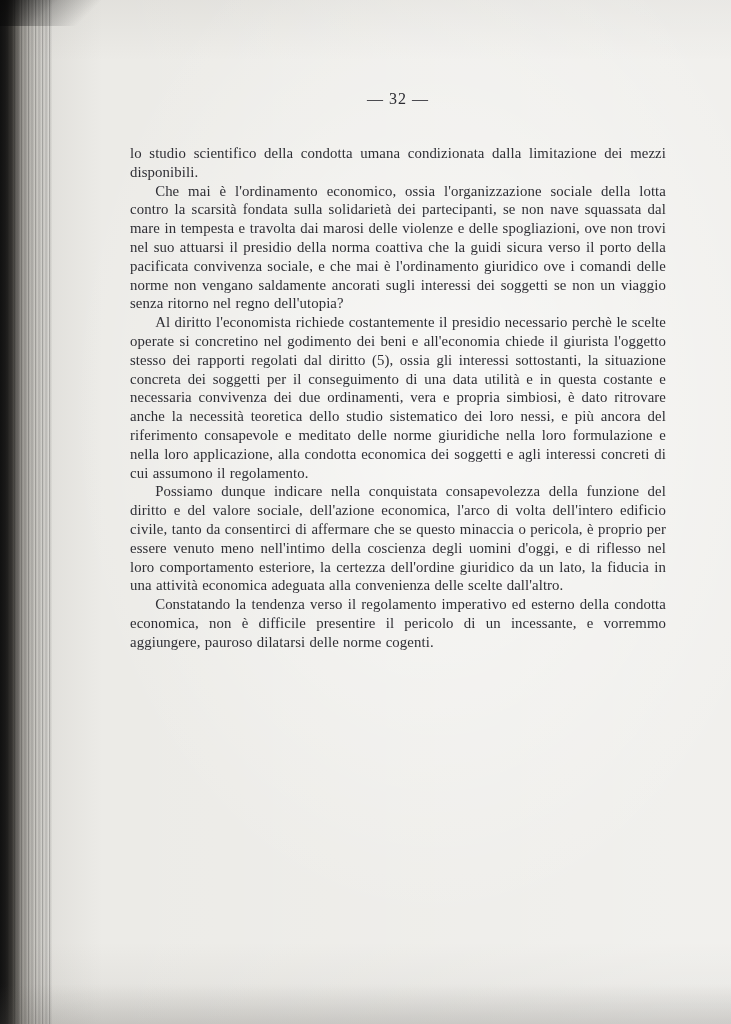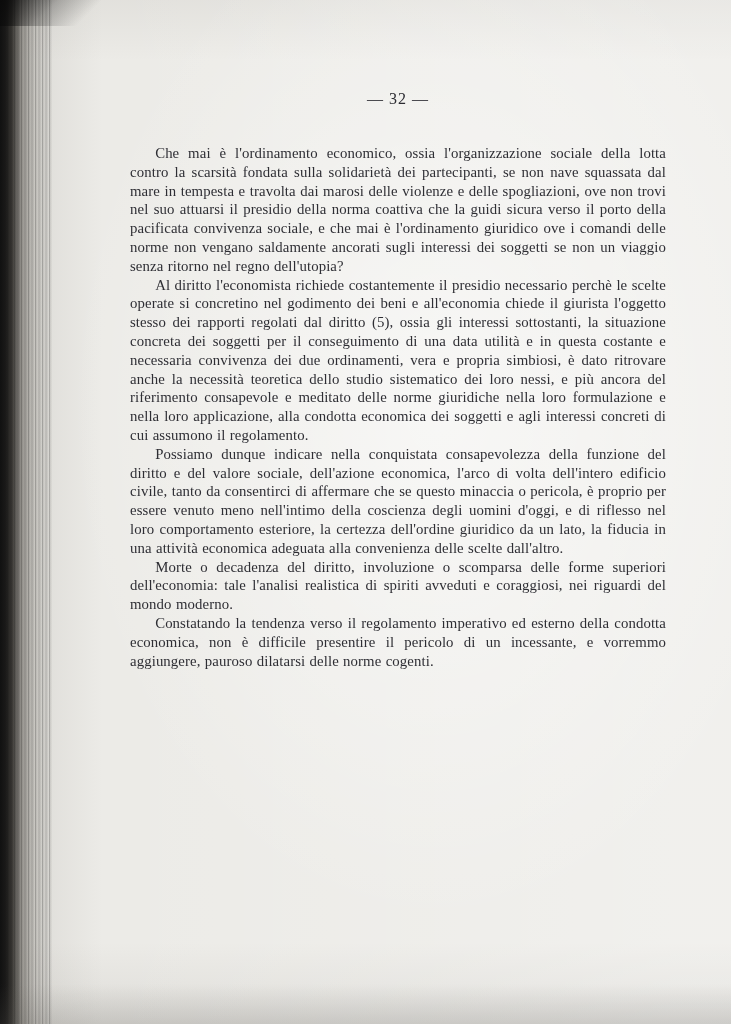--- a/index.html
+++ b/index.html
@@ -87,19 +87,19 @@
 <body>
 
 <div class="scan">
   <div class="binding"></div>
   <div class="binding-top-corner"></div>
   <div class="bottom-shadow"></div>
 
   <div class="page-number">— 32 —</div>
 
   <div class="text-block">
+    <p class="no-indent">lo studio scientifico della condotta umana condizionata dalla limitazione dei mezzi disponibili.</p>
     <p>Che mai è l'ordinamento economico, ossia l'organizzazione sociale della lotta contro la scarsità fondata sulla solidarietà dei partecipanti, se non nave squassata dal mare in tempesta e travolta dai marosi delle violenze e delle spogliazioni, ove non trovi nel suo attuarsi il presidio della norma coattiva che la guidi sicura verso il porto della pacificata convivenza sociale, e che mai è l'ordinamento giuridico ove i comandi delle norme non vengano saldamente ancorati sugli interessi dei soggetti se non un viaggio senza ritorno nel regno dell'utopia?</p>
     <p>Al diritto l'economista richiede costantemente il presidio necessario perchè le scelte operate si concretino nel godimento dei beni e all'economia chiede il giurista l'oggetto stesso dei rapporti regolati dal diritto (5), ossia gli interessi sottostanti, la situazione concreta dei soggetti per il conseguimento di una data utilità e in questa costante e necessaria convivenza dei due ordinamenti, vera e propria simbiosi, è dato ritrovare anche la necessità teoretica dello studio sistematico dei loro nessi, e più ancora del riferimento consapevole e meditato delle norme giuridiche nella loro formulazione e nella loro applicazione, alla condotta economica dei soggetti e agli interessi concreti di cui assumono il regolamento.</p>
     <p>Possiamo dunque indicare nella conquistata consapevolezza della funzione del diritto e del valore sociale, dell'azione economica, l'arco di volta dell'intero edificio civile, tanto da consentirci di affermare che se questo minaccia o pericola, è proprio per essere venuto meno nell'intimo della coscienza degli uomini d'oggi, e di riflesso nel loro comportamento esteriore, la certezza dell'ordine giuridico da un lato, la fiducia in una attività economica adeguata alla convenienza delle scelte dall'altro.</p>
-    <p>Morte o decadenza del diritto, involuzione o scomparsa delle forme superiori dell'economia: tale l'analisi realistica di spiriti avveduti e coraggiosi, nei riguardi del mondo moderno.</p>
     <p>Constatando la tendenza verso il regolamento imperativo ed esterno della condotta economica, non è difficile presentire il pericolo di un incessante, e vorremmo aggiungere, pauroso dilatarsi delle norme cogenti.</p>
   </div>
 </div>
 
 </body></html>

